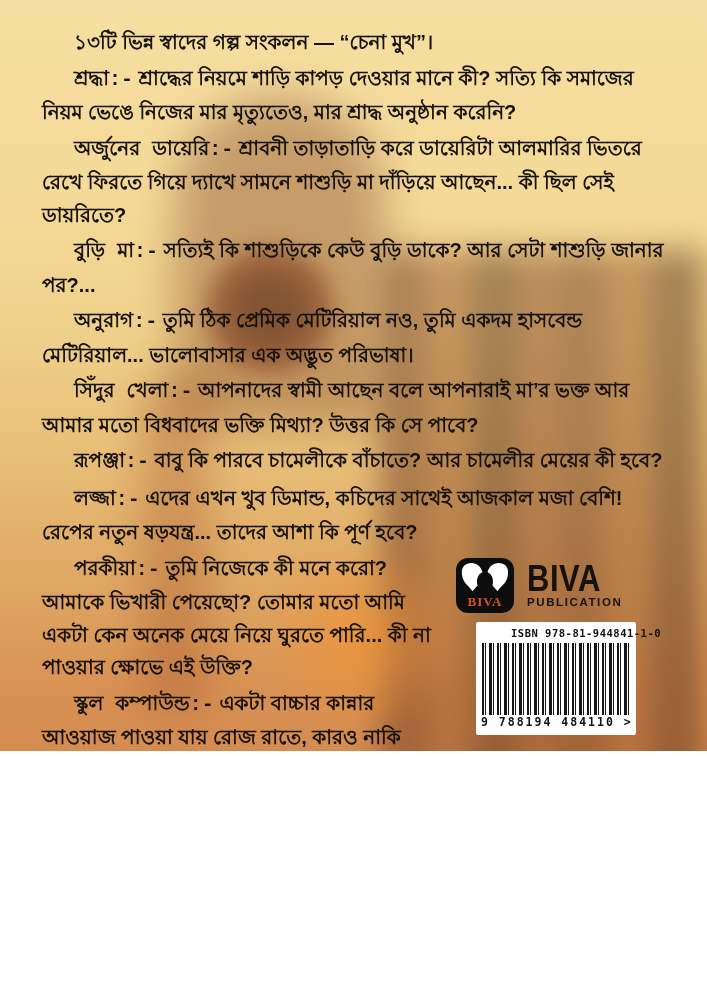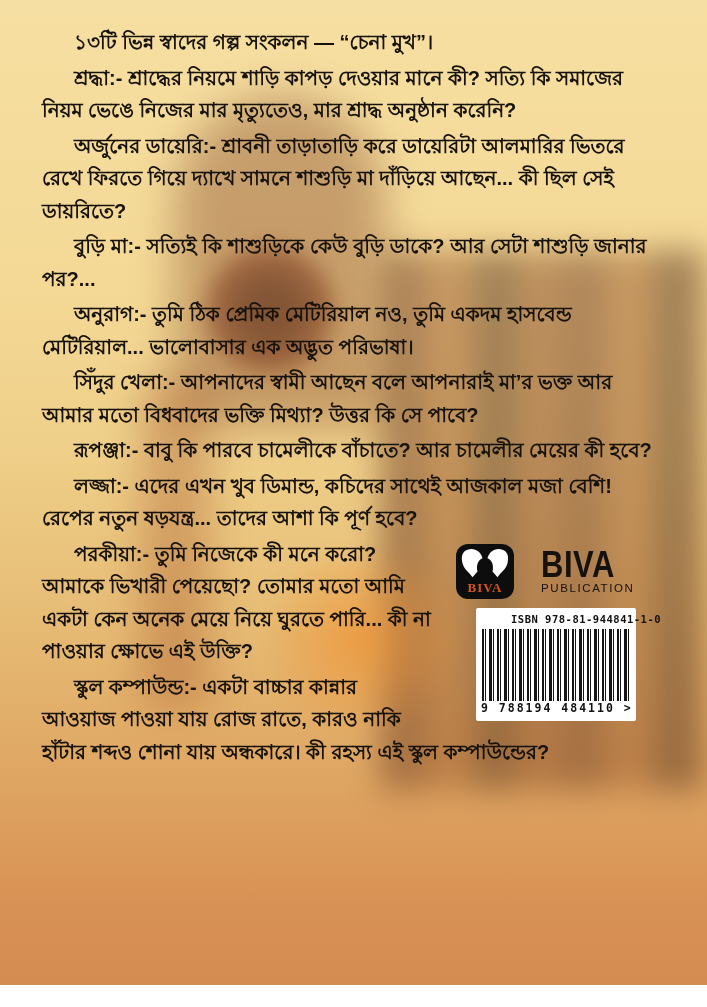--- a/index.html
+++ b/index.html
@@ -1,18 +1,18 @@
 <!DOCTYPE html>
 <html><head>
 <meta charset="utf-8">
 <style>
   html,body{margin:0;padding:0;}
   .page{
     position:relative;
-    width:707px;height:985px;
+    width:707px;height:751px;
     overflow:hidden;
     font-family:"Liberation Sans","DejaVu Sans",sans-serif;
     background:linear-gradient(180deg,#f6dfa2 0%,#f4d996 28%,#efd08a 45%,#e7bd76 62%,#dfa763 78%,#d89154 92%,#d58c50 100%);
   }
   
   .door-art{position:absolute;inset:0;pointer-events:none;}
   .door-arch{position:absolute;left:175px;top:95px;width:210px;height:330px;
     background:#7c3c21;border-radius:110px 110px 0 0;filter:blur(22px);opacity:.38;}
   .door-rosette{position:absolute;left:205px;top:245px;width:130px;height:130px;border-radius:50%;
     background:radial-gradient(circle,#4f1d0e 25%,#8a4526 65%,transparent 75%);filter:blur(10px);opacity:.55;}
@@ -25,43 +25,43 @@
     background:#a4542a;filter:blur(20px);opacity:.35;}
 
   .content{
     position:absolute;left:42px;top:26px;width:624px;height:966px;
     color:#17120c;
     font-weight:bold;
     font-size:20px;line-height:32.5px;
   }
   .tagline{margin:0 0 3px 0;text-indent:32px;}
   .story{margin:0 0 3px 0;text-indent:32px;}
-  .story .stitle{white-space:nowrap;}
+  .story .stitle{white-space:nowrap;font-family:Liberation Mono, monospace;}
 
   
   .pub-col{
     float:right;width:220px;margin:6px 0 0 12px;
     display:flex;flex-direction:column;align-items:center;gap:9px;
   }
-  .logo-row{display:flex;align-items:center;gap:27px;align-self:flex-start;margin-left:10px;}
+  .logo-row{display:flex;align-items:center;gap:13px;align-self:flex-start;margin-left:10px;}
   .logo-mark{
     position:relative;width:58px;height:55px;background:#0d0d0d;border-radius:12px;
     display:flex;flex-direction:column;align-items:center;justify-content:flex-start;
   }
   .logo-mark svg{width:50px;height:34px;margin-top:3px;}
   .logo-word{
     color:#d8541f;font-size:13px;font-weight:bold;letter-spacing:1px;line-height:13px;
     font-family:"Liberation Serif","DejaVu Serif",serif;
   }
   .pub-name{
     font-size:31px;line-height:30px;font-weight:bold;color:#15110d;
     letter-spacing:0.5px;transform:scaleY(1.18);transform-origin:top left;
     font-family:"Liberation Sans",sans-serif;
   }
-  .pub-sub{font-size:11.5px;line-height:14px;font-weight:normal;color:#15110d;letter-spacing:1.6px;margin-top:4px;}
+  .pub-sub{font-size:11.5px;line-height:14px;font-weight:bold;color:#15110d;letter-spacing:1.6px;margin-top:4px;}
   .barcode-box{
     width:150px;background:#ffffff;border-radius:2px;
     padding:5px 5px 6px 5px;text-align:center;color:#111;
   }
   .isbn{
     font-family:"DejaVu Sans Mono","Liberation Mono",monospace;
     font-size:10.5px;line-height:13px;font-weight:bold;letter-spacing:0.5px;white-space:nowrap;margin-left:30px;
   }
   .bars{
     height:72px;margin:3px 1px 1px 1px;

